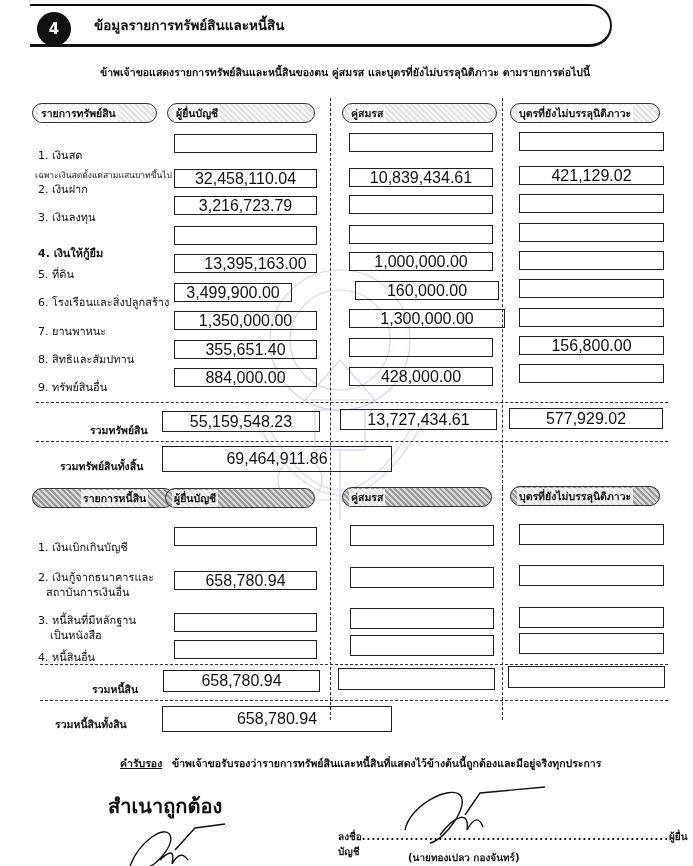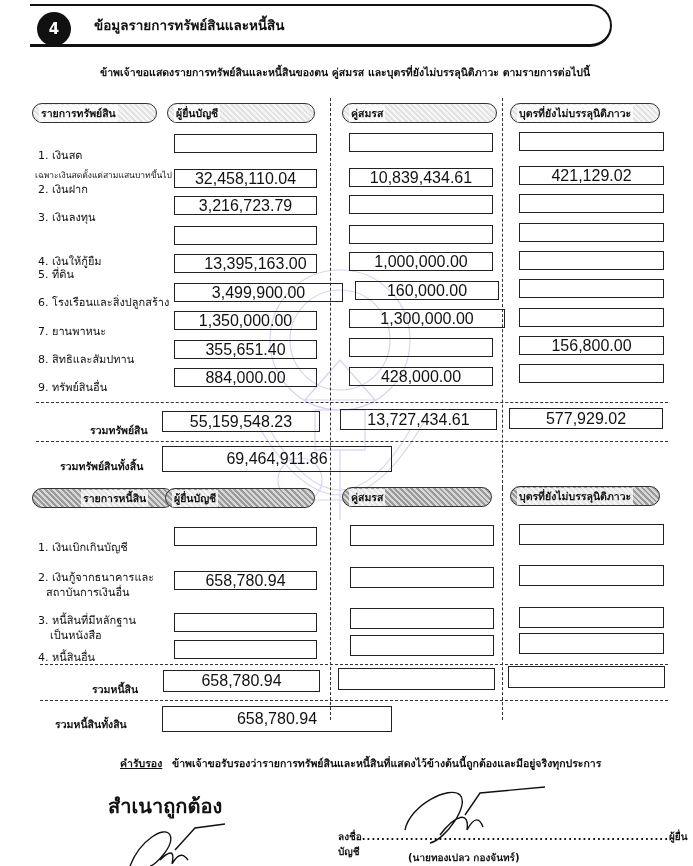--- a/index.html
+++ b/index.html
@@ -65,33 +65,33 @@
     <span>คู่สมรส</span>
   </div>
 <div class="abs pill" style="left:510px;top:103px;width:150px;">
     <span>บุตรที่ยังไม่บรรลุนิติภาวะ</span>
   </div>
 
 <div class="abs lbl" style="left:38px;top:146px;">1. เงินสด</div>
 <div class="abs small-note" style="left:35px;top:168px;">เฉพาะเงินสดตั้งแต่สามแสนบาทขึ้นไป</div>
 <div class="abs lbl" style="left:38px;top:180px;">2. เงินฝาก</div>
 <div class="abs lbl" style="left:38px;top:208px;">3. เงินลงทุน</div>
-<div class="abs lbl" style="left:38px;top:252px;">4. เงินให้กู้ยืม</div>
+<div class="abs lbl" style="left:38px;top:244px;font-weight:bold;">4. เงินให้กู้ยืม</div>
 <div class="abs lbl" style="left:38px;top:265px;">5. ที่ดิน</div>
 <div class="abs lbl" style="left:38px;top:293px;">6. โรงเรือนและสิ่งปลูกสร้าง</div>
 <div class="abs lbl" style="left:38px;top:322px;">7. ยานพาหนะ</div>
 <div class="abs lbl" style="left:38px;top:350px;">8. สิทธิและสัมปทาน</div>
 <div class="abs lbl" style="left:38px;top:378px;">9. ทรัพย์สินอื่น</div>
 
 <div class="abs box" style="left:174px;top:134px;width:143px;"></div>
 <div class="abs box" style="left:174px;top:169px;width:143px;">32,458,110.04</div>
 <div class="abs box" style="left:174px;top:196px;width:143px;">3,216,723.79</div>
 <div class="abs box" style="left:174px;top:226px;width:143px;"></div>
 <div class="abs box" style="left:174px;top:254px;width:143px;padding-left:20px;">13,395,163.00</div>
-<div class="abs box" style="left:174px;top:283px;width:169px;">3,499,900.00</div>
+<div class="abs box" style="left:174px;top:283px;width:118px;">3,499,900.00</div>
 <div class="abs box" style="left:174px;top:311px;width:143px;">1,350,000.00</div>
 <div class="abs box" style="left:174px;top:340px;width:143px;">355,651.40</div>
 <div class="abs box" style="left:174px;top:368px;width:143px;">884,000.00</div>
 
 <div class="abs box" style="left:349px;top:133px;width:144px;"></div>
 <div class="abs box" style="left:349px;top:168px;width:144px;">10,839,434.61</div>
 <div class="abs box" style="left:349px;top:195px;width:144px;"></div>
 <div class="abs box" style="left:349px;top:225px;width:144px;"></div>
 <div class="abs box" style="left:349px;top:252px;width:144px;">1,000,000.00</div>
 <div class="abs box" style="left:349px;top:281px;width:144px;margin-left:6px;">160,000.00</div>

